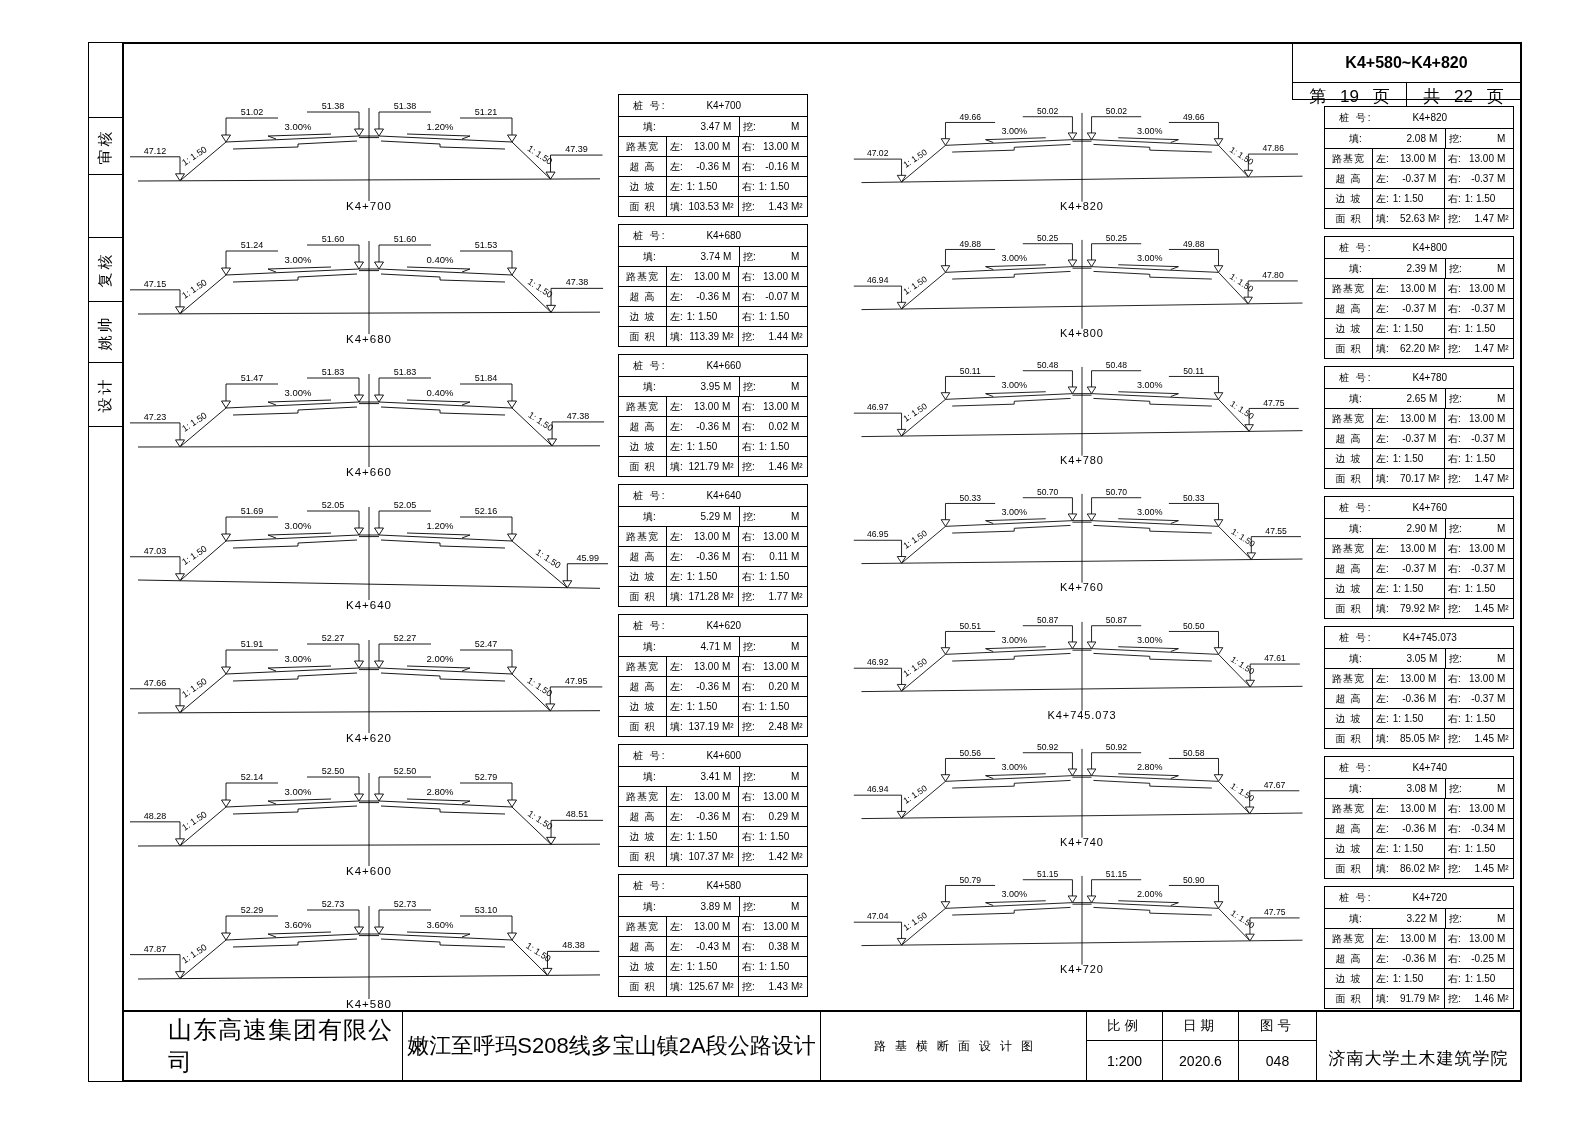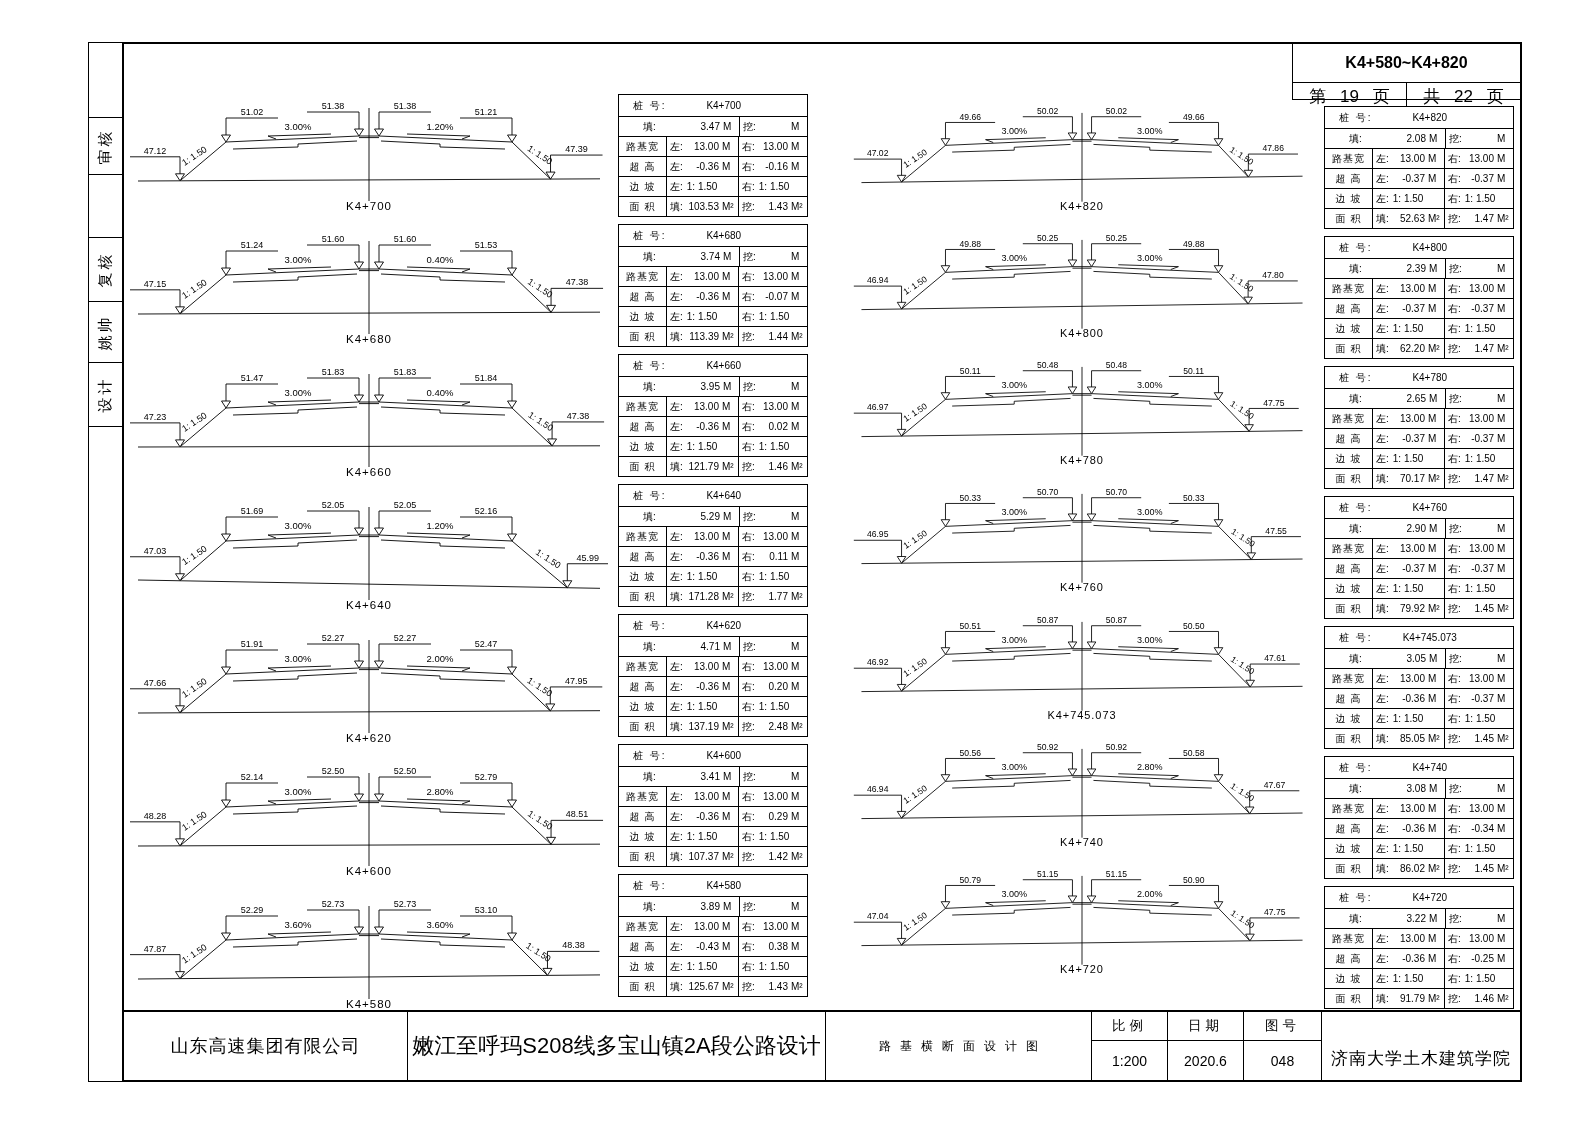--- a/index.html
+++ b/index.html
@@ -39,21 +39,21 @@
   .xlab{white-space:nowrap;}
   .xval{flex:1;text-align:right;margin-right:3px;white-space:nowrap;}
   .xval.lft{text-align:left;margin-left:4px;}
   .xunit{width:13px;text-align:left;white-space:nowrap;}
   .pad1{margin-left:14px;letter-spacing:2px;}
   .center{text-align:center;margin-right:26px;}
   
   .tblock{position:absolute;left:124px;top:1010px;width:1396px;height:70px;display:flex;border-top:2px solid #000;background:#fff;}
   .tcell{border-right:1.5px solid #000;display:flex;align-items:center;justify-content:center;}
   .tcell.no-r{border-right:none;margin-top:25px;}
-  .t-company{width:284px;font-size:18px;letter-spacing:1px;}
+  .t-company{width:235px;font-size:24px;letter-spacing:1px;margin-left:44px;}
   .t-project{width:418px;font-size:22px;}
   .t-title{width:266px;font-size:12px;letter-spacing:9px;padding-left:9px;}
   .t-small{width:76px;display:flex;flex-direction:column;align-items:stretch;justify-content:flex-start;}
   .t-small .h{height:29px;border-bottom:1px solid #000;display:flex;align-items:center;justify-content:center;font-size:13.5px;letter-spacing:4px;}
   .t-small .v{flex:1;display:flex;align-items:center;justify-content:center;font-size:14px;}
   .t-num{width:78px;}
   .t-inst{flex:1;font-size:17px;letter-spacing:1px;}
 </style>
 </head>
 <body>

